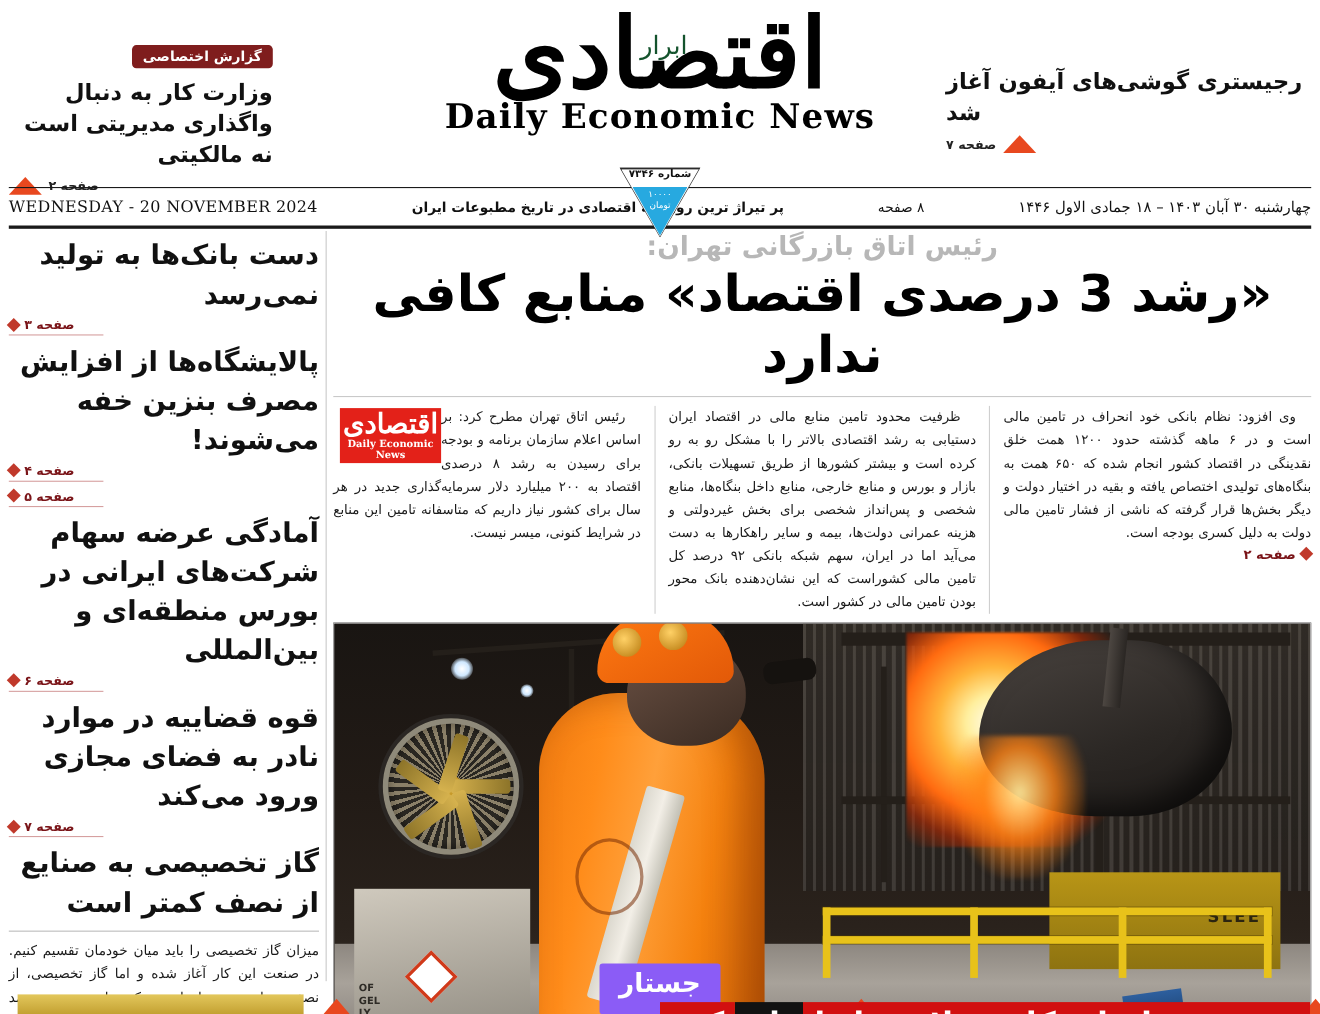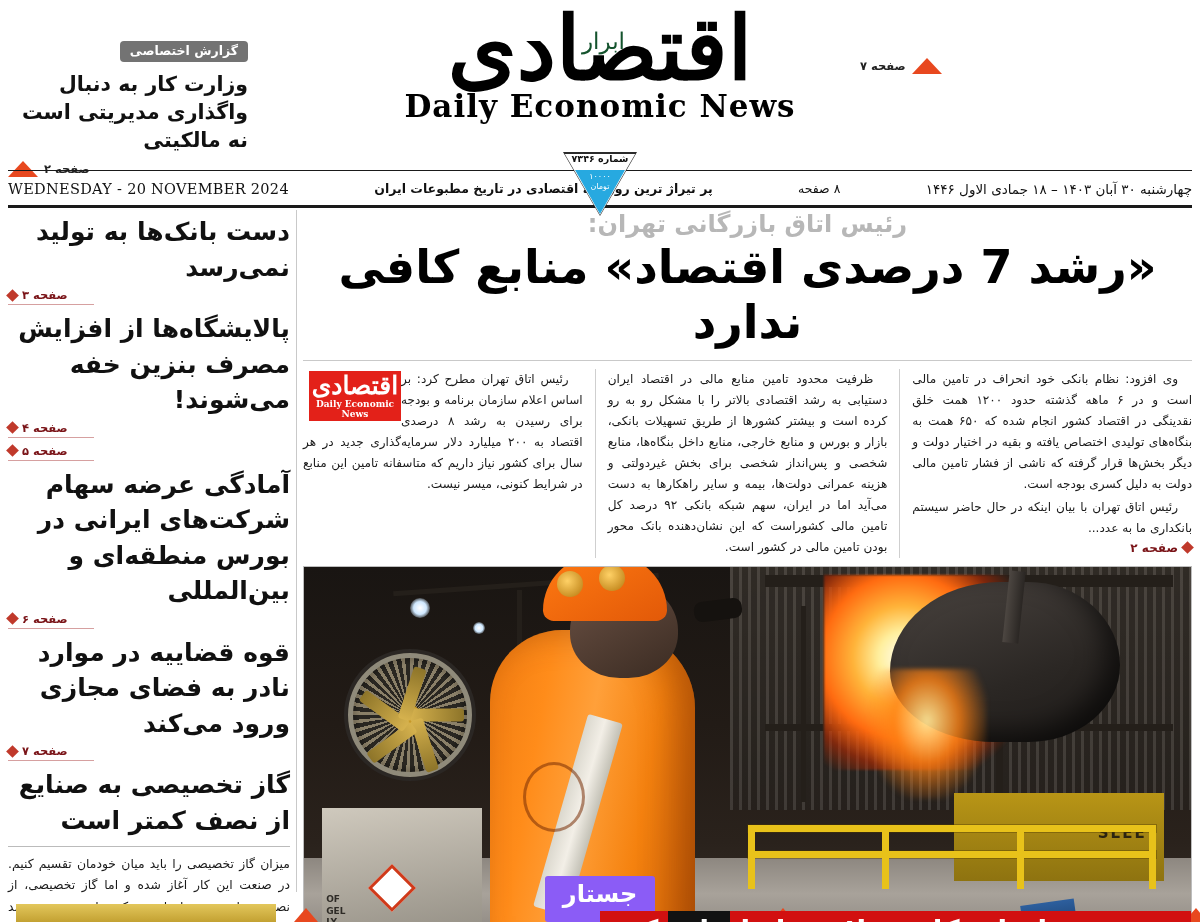--- a/index.html
+++ b/index.html
@@ -11,21 +11,21 @@
   }
   .page { position: relative; width: 1200px; height: 922px; background: #fff; }
 
   
   .masthead { position: relative; height: 170px; width: 1200px; }
 
   .exclusive-col {
     position: absolute; left: 8px; top: 40px; width: 240px; text-align: right;
   }
   .badge-exclusive {
-    display: inline-block; background: #737373; color: #fff;
+    display: inline-block; background: #7f1d1d; color: #fff;
     font-size: 12.5px; font-weight: bold; padding: 3px 10px 4px 10px;
     border-radius: 4px; letter-spacing: 0px; line-height: 1.1;
   }
   .tease-title {
     font-size: 20.5px; font-weight: bold; color: #111; line-height: 1.38;
     margin-top: 8px; text-align: right;
   }
   .pagemark {
     display: flex; align-items: center; justify-content: flex-end;
     gap: 6px; margin-top: 6px; font-size: 11.5px; color: #222; font-weight: bold;
@@ -367,20 +367,21 @@
       <div class="inner-white"></div>
       <div class="cyan"></div>
       <div class="issue-no">شماره ۷۳۴۶</div>
       <div class="price-txt">
         <div>۱۰۰۰۰</div>
         <div>تومان</div>
       </div>
     </div>
 
     <div class="right-col">
+      <div class="tease-title">رجیستری گوشی‌های آیفون آغاز شد</div>
       <div class="pagemark">
         <span class="lbl">صفحه ۷</span>
         <span class="tri-up"></span>
       </div>
     </div>
   </div>
 
   <div class="rule-top"></div>
   <div class="infobar">
     <div class="info-date-fa">چهارشنبه ۳۰ آبان ۱۴۰۳ – ۱۸ جمادی الاول ۱۴۴۶</div>
@@ -443,21 +444,21 @@
         <div class="sb-rule"></div>
         <div class="sb-body">میزان گاز تخصیصی را باید میان خودمان تقسیم کنیم. در صنعت این کار آغاز شده و اما گاز تخصیصی، از نصف میزان مورد نیازمان هم کمتر است. سید محمد اتابک وزیر صنعت، معدن و تجارت در مراسم اجلاسیه کشوری پیشرانان صنعت و معدن اظهار کرد: فداکاری، شجاعت و از خود گذشتگی بسیج، ریشه در بعثت، غدیر و فرهنگ عاشورایی دارد. این روحیه ایثار و فداکاری در کار و سازندگی با این فرهنگ بود که قطعاً توانست برای کشور در شرایط جنگ، نجات‌بخش باشد، همین فرهنگ بود که در دفاع مقدس توانست آن حماسه‌ها را برای کشور و برای دفاع از کشور در دوران دفاع مقدس ایجاد کند. وی افزود: امروز وظیفه وزارت صنعت، معدن تجارت به عنوان یکی از بزرگترین وزارتخانه‌های اقتصادی کشور، تولید و تجارت در کشور است؛ اما توجه به این نکته اهمیت دارد...</div>
 
       </div>
     </div>
 
     <div class="divider-v"></div>
 
     <div class="main">
       <div class="kicker">رئیس اتاق بازرگانی تهران:</div>
-      <div class="headline">«رشد 7 درصدی اقتصاد» منابع کافی ندارد</div>
+      <div class="headline">«رشد 3 درصدی اقتصاد» منابع کافی ندارد</div>
       <div class="hl-rule"></div>
 
       <div class="cols">
 
         <div class="col">
           <div class="logo-box">
             <div class="lb-ar">اقتصادی</div>
             <div class="lb-en">Daily Economic News</div>
           </div>
           <p>رئیس اتاق تهران مطرح کرد: بر اساس اعلام سازمان برنامه و بودجه برای رسیدن به رشد ۸ درصدی اقتصاد به ۲۰۰ میلیارد دلار سرمایه‌گذاری جدید در هر سال برای کشور نیاز داریم که متاسفانه تامین این منابع در شرایط کنونی، میسر نیست.</p>
@@ -466,21 +467,20 @@
         <div class="col-sep"></div>
 
         <div class="col">
           <p>ظرفیت محدود تامین منابع مالی در اقتصاد ایران دستیابی به رشد اقتصادی بالاتر را با مشکل رو به رو کرده است و بیشتر کشورها از طریق تسهیلات بانکی، بازار و بورس و منابع خارجی، منابع داخل بنگاه‌ها، منابع شخصی و پس‌انداز شخصی برای بخش غیردولتی و هزینه عمرانی دولت‌ها، بیمه و سایر راهکارها به دست می‌آید اما در ایران، سهم شبکه بانکی ۹۲ درصد کل تامین مالی کشوراست که این نشان‌دهنده بانک محور بودن تامین مالی در کشور است.</p>
         </div>
 
         <div class="col-sep"></div>
 
         <div class="col">
           <p>وی افزود: نظام بانکی خود انحراف در تامین مالی است و در ۶ ماهه گذشته حدود ۱۲۰۰ همت خلق نقدینگی در اقتصاد کشور انجام شده که ۶۵۰ همت به بنگاه‌های تولیدی اختصاص یافته و بقیه در اختیار دولت و دیگر بخش‌ها قرار گرفته که ناشی از فشار تامین مالی دولت به دلیل کسری بودجه است.</p>
-          <p>رئیس اتاق تهران با بیان اینکه در حال حاضر سیستم بانکداری ما به عدد...</p>
           <div class="col-mark">
             <span class="diamond"></span>
             <span class="lbl">صفحه ۲</span>
           </div>
         </div>
       </div>
 
       <div class="photo-wrap">
         <div class="ph-sky"></div>
         <div class="ph-wall"></div>

